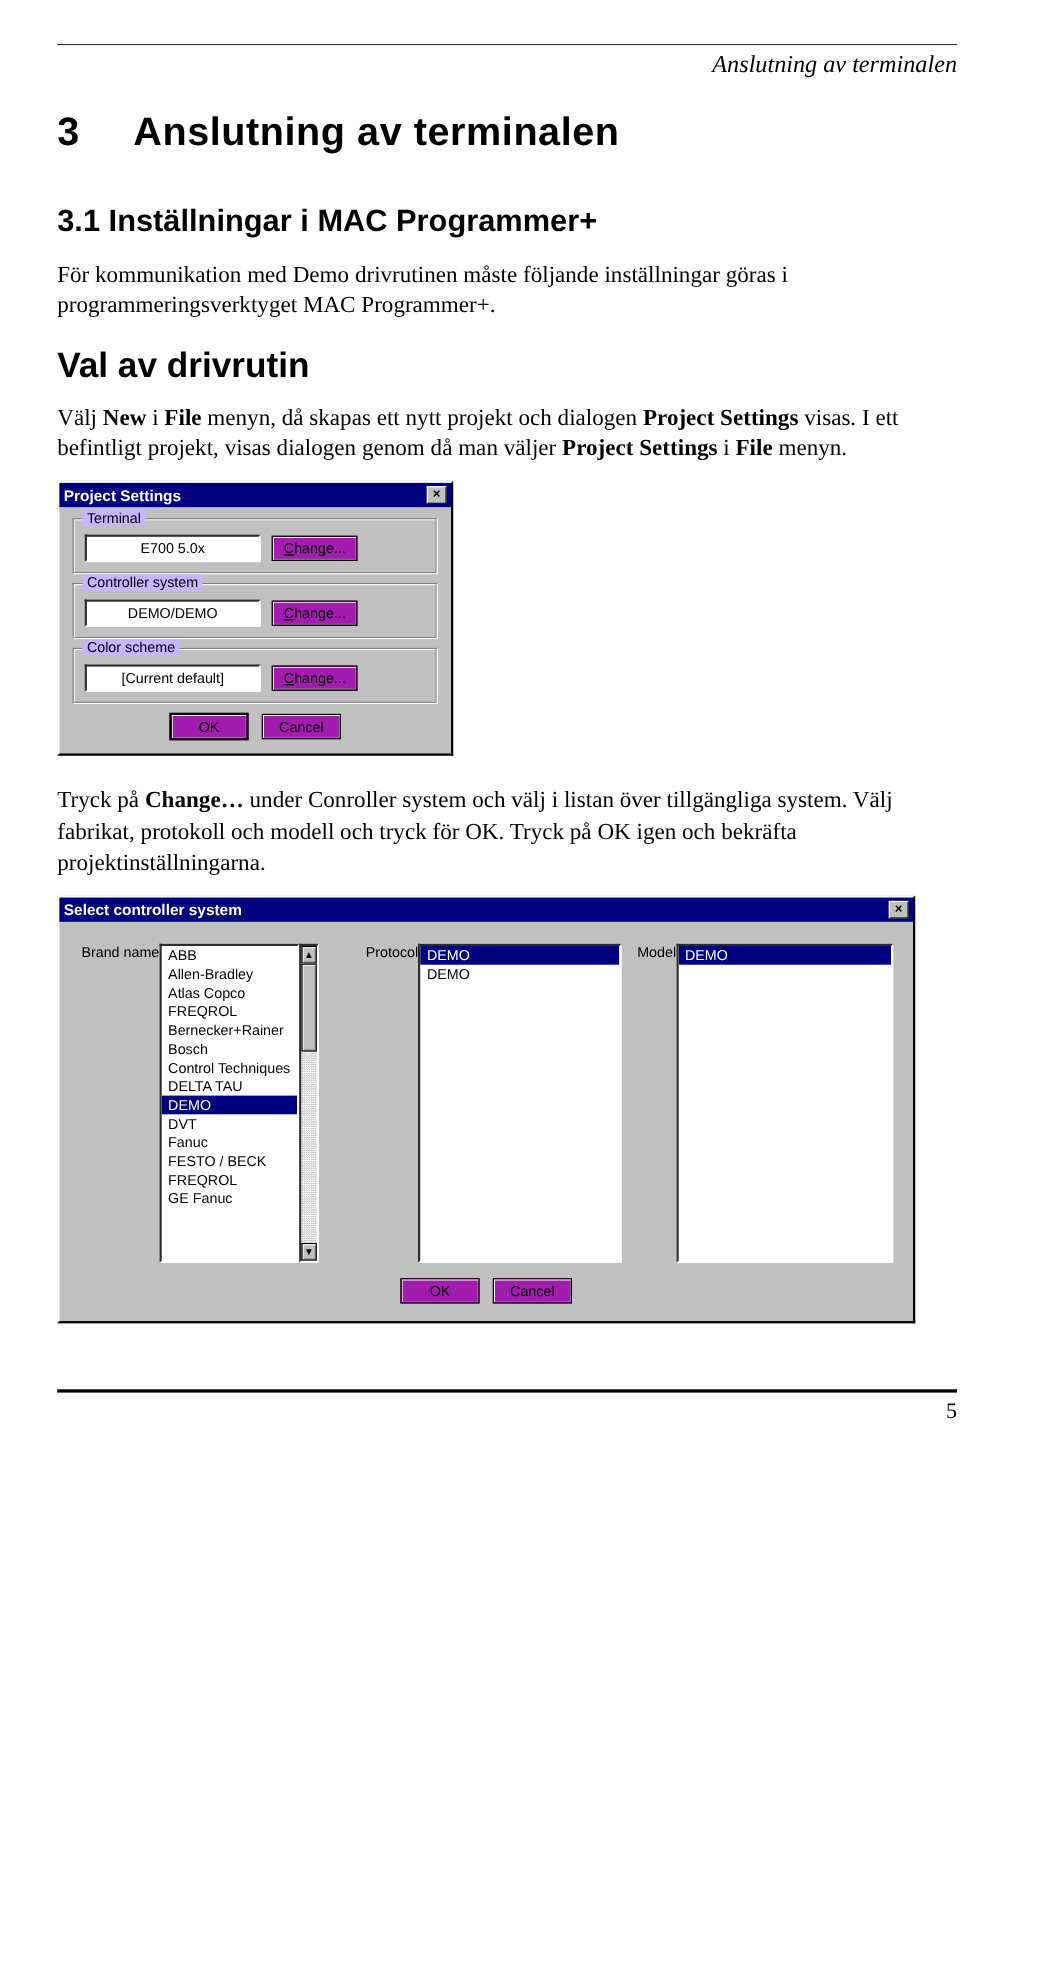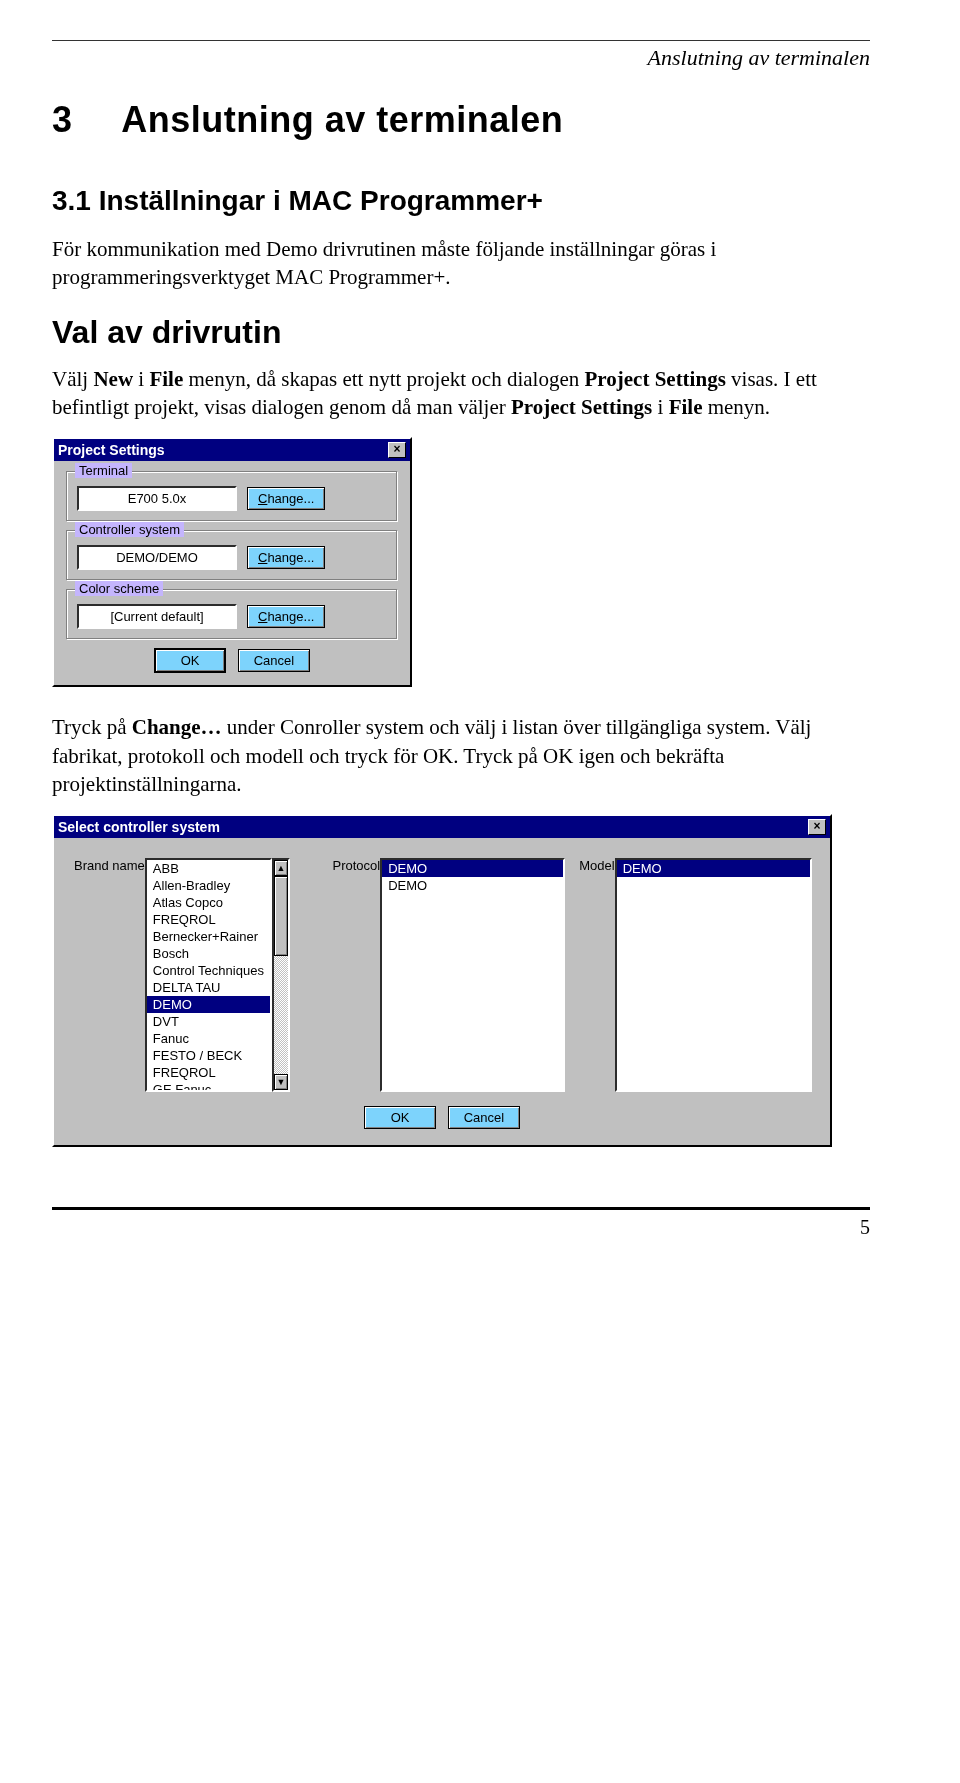--- a/index.html
+++ b/index.html
@@ -108,21 +108,21 @@
     border-top-color:#808080; border-left-color:#808080;
     border-right-color:#fff; border-bottom-color:#fff;
     padding:3px 6px;
     font-size:13px;
     width: 160px;
     display:inline-block;
     vertical-align:middle;
     text-align:center;
   }
   .win-btn {
-    background:#7dd3fc;
+    background:#a21caf;
     border:1px solid #000;
     box-shadow: inset 1px 1px 0 #fff, inset -1px -1px 0 #808080;
     padding:3px 10px;
     font-size:13px;
     min-width:72px;
     text-align:center;
     display:inline-block;
     vertical-align:middle;
   }
   .win-btn.default {
@@ -137,21 +137,21 @@
   
   .cols3 { display:flex; gap:12px; padding: 10px 6px 4px 6px; }
   .col { flex:1; display:flex; flex-direction:row; }
   .col .col-label { font-size:13px; margin-bottom:4px; padding-left:2px; }
   .listbox-wrap { display:flex; }
   .listbox {
     background:#fff;
     border:2px inset #c0c0c0;
     border-top-color:#808080; border-left-color:#808080;
     border-right-color:#fff; border-bottom-color:#fff;
-    height: 234px;
+    height: 290px;
     overflow:hidden;
     flex:1;
     font-size:13px;
   }
   .listbox .item { padding:1px 6px; white-space:nowrap; }
   .listbox .item.selected { background:#000080; color:#fff; }
   .scrollbar {
     width:18px;
     background:#c0c0c0;
     border:2px inset #c0c0c0;

